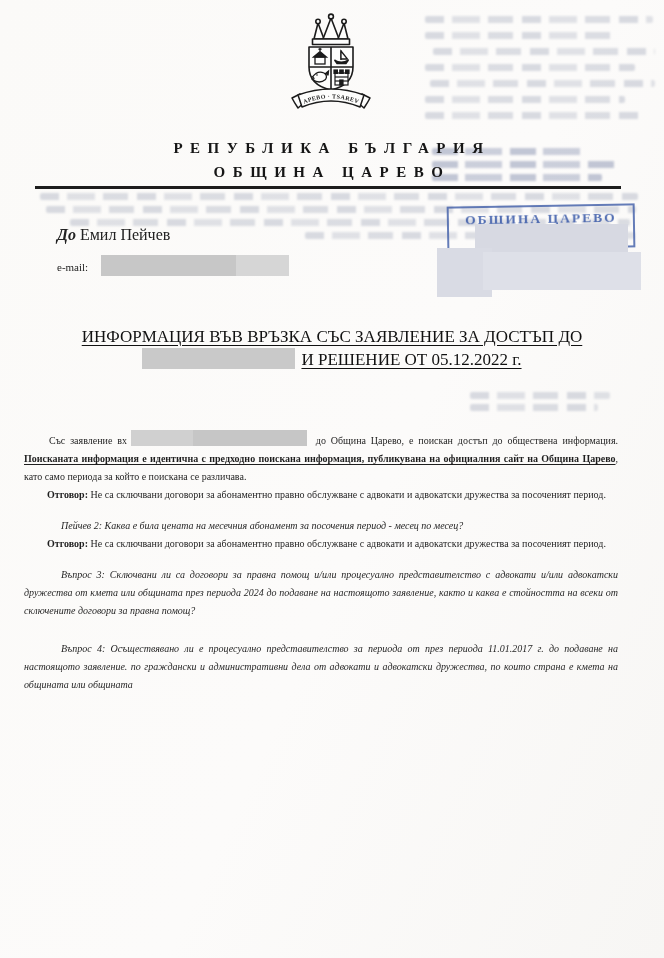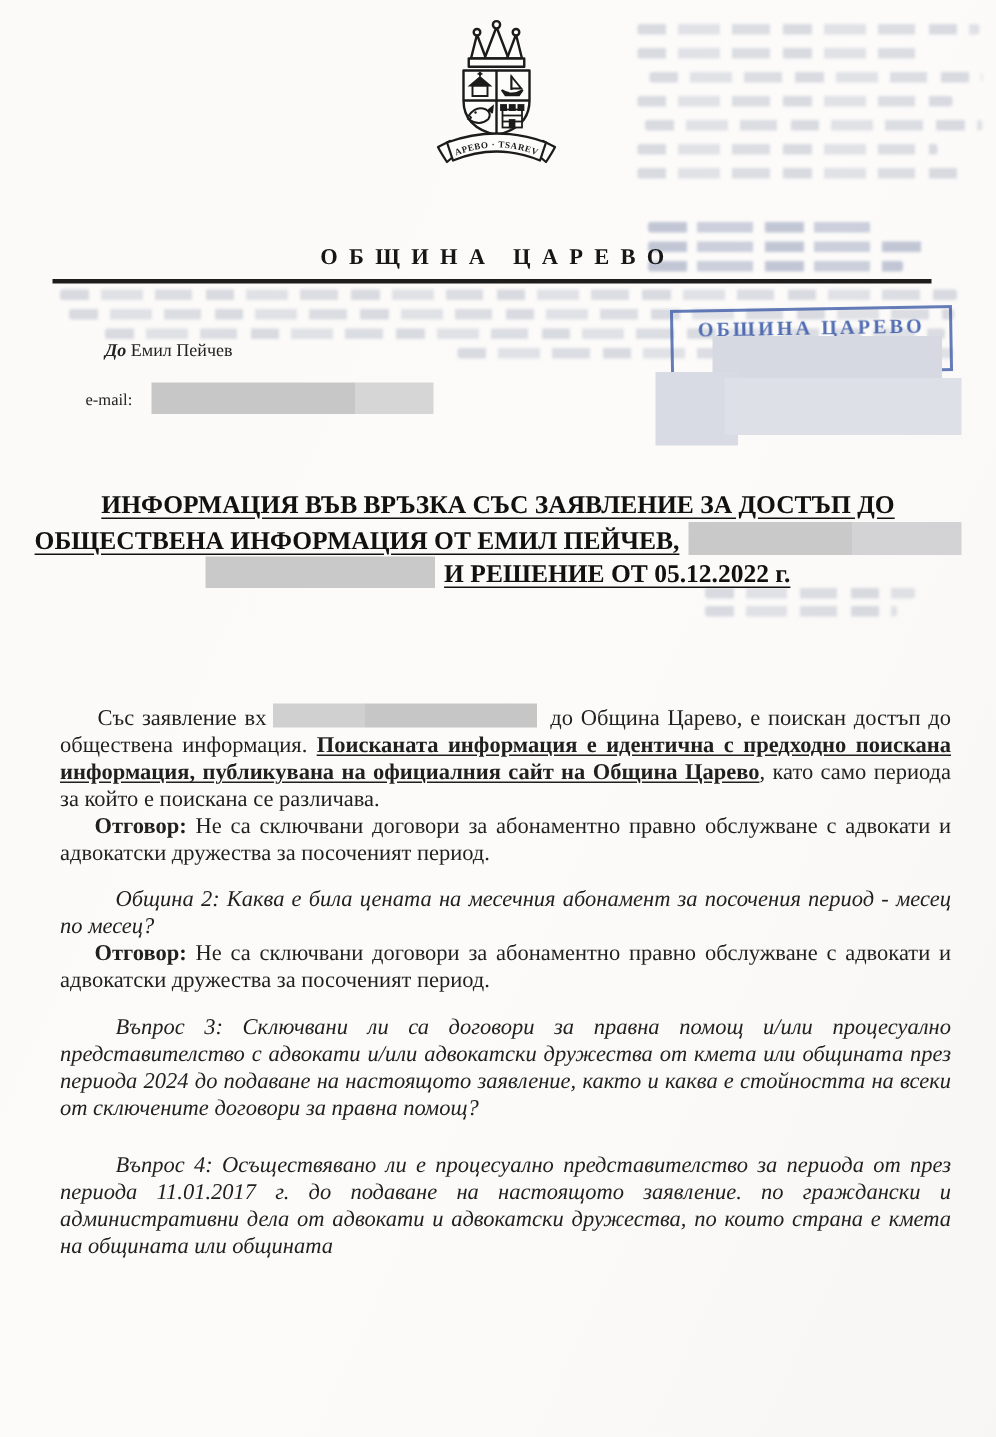--- a/index.html
+++ b/index.html
@@ -36,33 +36,33 @@
     filter:blur(.3px);}
   .stamp-label{margin-top:4px;text-align:center;font-weight:bold;font-size:13.5px;
     letter-spacing:2px;color:#3b5ba9;opacity:.88;}
   .redact{position:absolute;}
   .r-stamp1{left:475px;top:224px;width:153px;height:63px;background:#d7d9e2;}
   .r-stamp2{left:437px;top:248px;width:55px;height:49px;background:#d9dbe4;}
   .r-stamp3{left:483px;top:252px;width:158px;height:38px;background:#dee0e8;}
   .r-email{left:101px;top:255px;width:188px;height:21px;
     background:linear-gradient(90deg,#c7c7c7 0 72%,#d6d6d6 72%);}
   
-  .to-line{position:absolute;left:70px;top:226px;font-size:12px;}
+  .to-line{position:absolute;left:57px;top:226px;font-size:16px;}
   .to-line .to{font-weight:bold;font-style:italic;}
   .email-line{position:absolute;left:57px;top:261px;font-size:11px;}
   
   .title{position:absolute;left:0;top:326px;width:664px;text-align:center;
-    font-weight:bold;font-size:17px;line-height:21.5px;color:#111;}
+    font-weight:normal;font-size:17px;line-height:21.5px;color:#111;}
   .title .t-ln{text-decoration:underline;text-underline-offset:3px;}
   .r-inline{display:inline-block;vertical-align:-4px;}
   .r-title2{width:182px;height:22px;background:linear-gradient(90deg,#c9c9c9 0 60%,#d3d3d6 60%);margin-left:6px;}
   .r-title3{width:153px;height:21px;background:#c9c9c9;margin-right:6px;}
   
-  .doc-body{position:absolute;left:40px;top:430px;width:594px;
-    font-size:15px;line-height:18px;text-align:justify;color:#1f1f1f;margin-top:39px;}
+  .doc-body{position:absolute;left:24px;top:430px;width:594px;
+    font-size:10px;line-height:18px;text-align:justify;color:#1f1f1f;}
   .doc-body p{margin:0;}
   .indent{text-indent:25px;}
   .q{font-style:italic;text-indent:37px;margin-top:13px !important;}
   .q .q-label{font-style:italic;}
   .a{text-indent:23px;}
   .a .a-label{font-weight:bold;}
   .a-gap{margin-top:18px !important;}
   .q-gap-lg{margin-top:20px !important;}
   .bold-u{font-weight:bold;text-decoration:underline;text-underline-offset:2px;}
   .r-ref{display:inline-block;width:176px;height:16px;vertical-align:-2px;
@@ -151,20 +151,21 @@
       </g>
       <defs>
         <path id="bannerPath" d="M26,91.5 Q55,79 84,91.5"></path>
       </defs>
       <text font-family="Liberation Serif, serif" font-size="6" font-weight="bold" fill="#1b1b1b" letter-spacing="0.4">
         <textPath href="#bannerPath" startOffset="50%" text-anchor="middle">ЦАРЕВО · TSAREVO</textPath>
       </text>
     </svg>
   </div>
 
+  <div class="hdr-line hdr-country">РЕПУБЛИКА БЪЛГАРИЯ</div>
   <div class="hdr-line hdr-muni">ОБЩИНА ЦАРЕВО</div>
   <div class="hdr-rule"></div>
 
   <div class="stamp">
     <div class="stamp-label">ОБЩИНА ЦАРЕВО</div>
   </div>
 
   <div class="redact r-stamp1"></div>
   <div class="redact r-stamp2"></div>
   <div class="redact r-stamp3"></div>
@@ -172,30 +173,29 @@
   <div class="to-line">
     <span class="to">До</span><span> Емил Пейчев</span>
   </div>
   <div class="email-line">
     <span>e-mail:</span>
   </div>
   <div class="redact r-email"></div>
 
   <div class="title">
     <div><span class="t-ln">ИНФОРМАЦИЯ ВЪВ ВРЪЗКА СЪС ЗАЯВЛЕНИЕ ЗА  ДОСТЪП ДО</span></div>
-    <div><span class="t-ln">ОБЩЕСТВЕНА ИНФОРМАЦИЯ ОТ ЕМИЛ ПЕЙЧЕВ,</span><span class="r-inline r-title2"></span></div>
     <div><span class="r-inline r-title3"></span><span class="t-ln">И РЕШЕНИЕ ОТ 05.12.2022 г.</span></div>
   </div>
 
   <div class="doc-body">
     <p class="indent"><span>Със заявление вх</span><span class="r-ref"></span><span> до Община Царево, е поискан достъп до обществена информация. </span><span class="bold-u">Поисканата информация е идентична с предходно поискана информация, публикувана на официалния сайт на Община Царево</span><span>, като само периода за който е поискана се различава.</span></p>
 
     <p class="a"><span class="a-label">Отговор:</span><span> Не са сключвани договори за абонаментно правно обслужване с адвокати и адвокатски дружества за посоченият период.</span></p>
 
-    <p class="q"><span class="q-label">Община 2:</span><span> Каква е била цената на месечния абонамент за посочения период - месец по месец?</span></p>
+    <p class="q"><span class="q-label">Пейчев 2:</span><span> Каква е била цената на месечния абонамент за посочения период - месец по месец?</span></p>
     <p class="a"><span class="a-label">Отговор:</span><span> Не са сключвани договори за абонаментно правно обслужване с адвокати и адвокатски дружества за посоченият период.</span></p>
 
     <p class="q"><span class="q-label">Въпрос 3:</span><span> Сключвани ли са договори за правна помощ и/или процесуално представителство с адвокати и/или адвокатски дружества от кмета или общината през периода 2024 до подаване на настоящото заявление, както и каква е стойността на всеки от сключените договори за правна помощ?</span></p>
 
     <p class="q q-gap-lg"><span class="q-label">Въпрос 4:</span><span> Осъществявано ли е процесуално представителство за периода от през периода 11.01.2017 г. до подаване на настоящото заявление. по граждански и административни дела от адвокати и адвокатски дружества, по които страна е кмета на общината или общината</span></p>
   </div>
 
 </div>
 
 </body></html>

